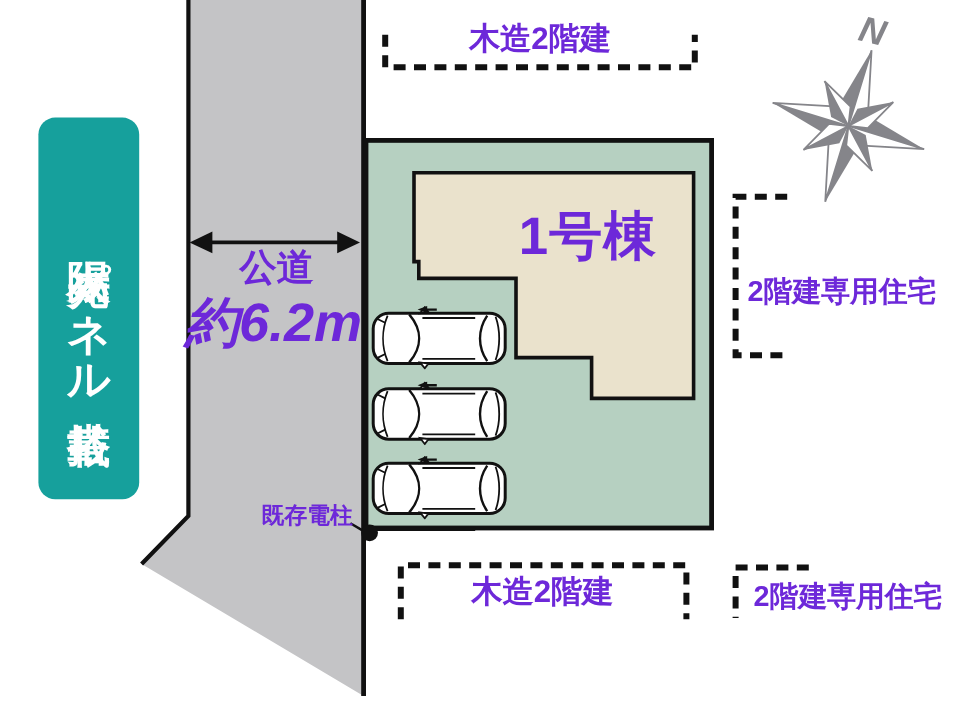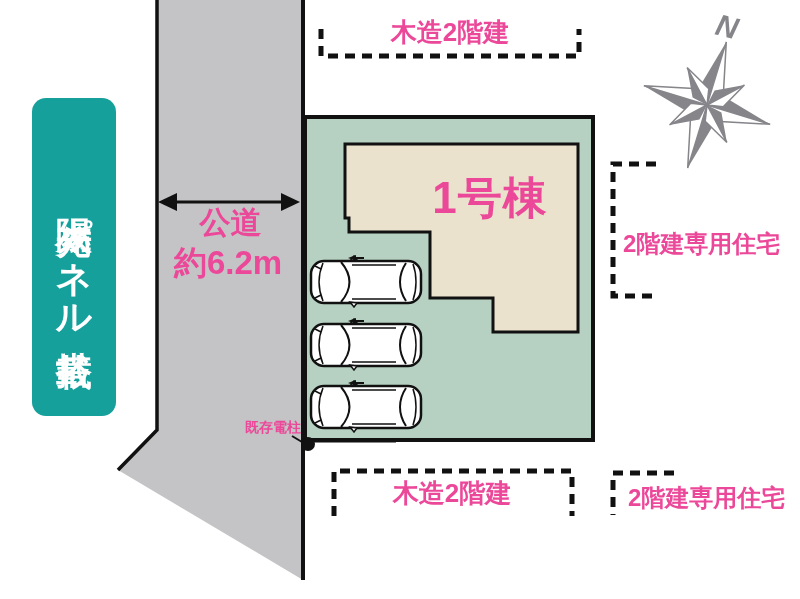--- a/index.html
+++ b/index.html
@@ -1,40 +1,40 @@
 <!DOCTYPE html>
 <html><head>
 <meta charset="utf-8">
 <style>
   html,body{margin:0;padding:0;background:#fff;}
   #stage{
     position:relative;width:800px;height:599px;overflow:hidden;background:#ffffff;
     font-family:"Liberation Sans",sans-serif;
   }
   #plan-svg{position:absolute;left:0;top:0;}
-  .lbl{position:absolute;color:#ec4899;font-weight:bold;white-space:nowrap;line-height:1;}
+  .lbl{position:absolute;color:#6d28d9;font-weight:bold;white-space:nowrap;line-height:1;}
   .center{text-align:center;}
   
   #banner{
     position:absolute;left:32px;top:98px;width:84px;height:318px;
     background:#16a09c;border-radius:14px;
     display:flex;align-items:center;justify-content:center;
   }
   #banner .vtext{
     writing-mode:vertical-rl;text-orientation:upright;
     color:#fff;font-size:36px;font-weight:bold;letter-spacing:2px;line-height:1;
   }
   #building-label{left:385px;top:176px;width:210px;font-size:44px;letter-spacing:1px;}
   #road-name{left:158px;top:207px;width:145px;font-size:31px;}
-  #road-width{left:148px;top:246px;width:160px;font-size:33px;}
+  #road-width{left:148px;top:246px;width:160px;font-size:45px;font-style:italic;}
   #neighbor-top{left:330px;top:19px;width:240px;font-size:26px;}
   #neighbor-bottom{left:332px;top:480px;width:240px;font-size:26px;}
   #neighbor-right-upper{left:623px;top:232px;font-size:24px;}
   #neighbor-right-lower{left:628px;top:486px;font-size:24px;}
-  #pole-label{left:211px;top:418px;width:90px;font-size:14px;line-height:1.35;text-align:right;}
+  #pole-label{left:211px;top:418px;width:90px;font-size:19px;line-height:1.35;text-align:center;}
   #north-label{left:716px;top:12px;font-size:30px;color:#85858a;font-style:italic;transform:rotate(14deg);}
 </style>
 </head>
 <body>
 
 <div id="stage">
 
   <svg id="plan-svg" width="800" height="599" viewBox="0 0 800 599">
     <defs>
       <symbol id="car" viewBox="0 0 116 53">

